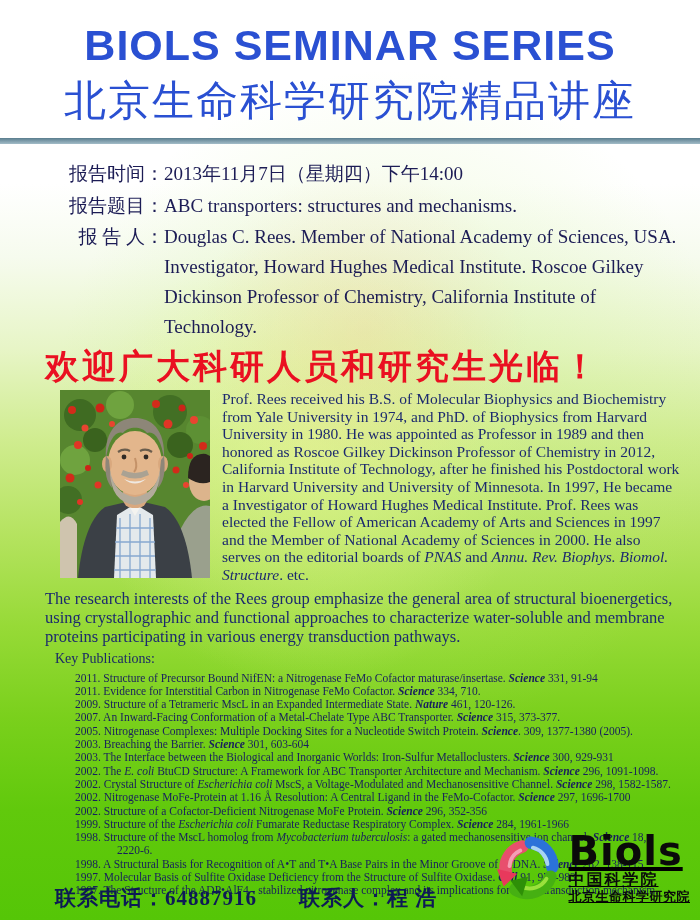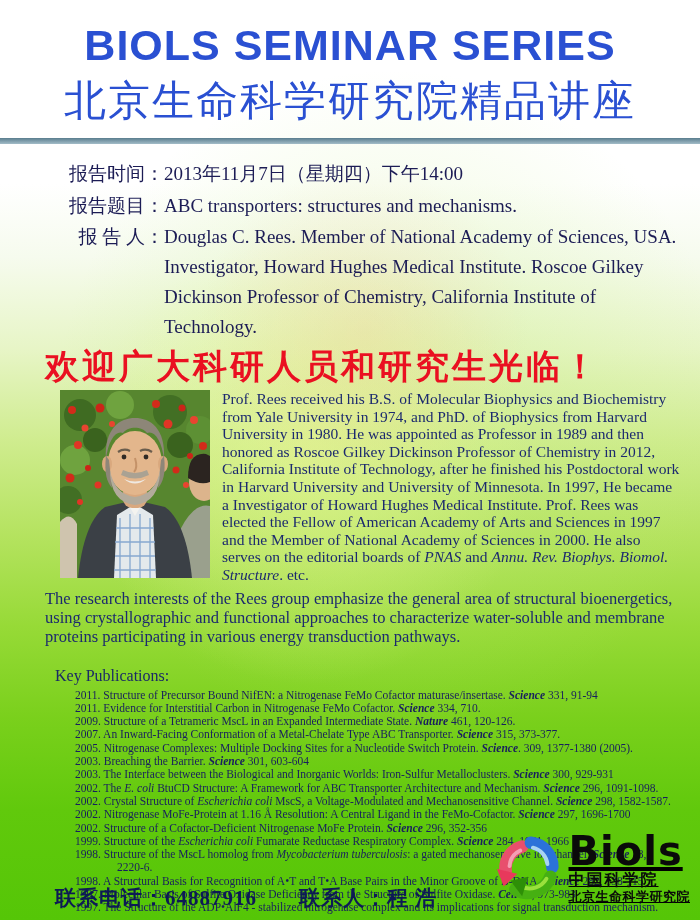--- a/index.html
+++ b/index.html
@@ -36,21 +36,21 @@
     margin:5px 0 0 45px;
     font-size:34px;line-height:39px;font-weight:bold;
     color:#ea1021;letter-spacing:3px;
     font-family:"DejaVu Serif","Liberation Serif",serif;
   }
   .bio-section{margin:4px 20px 0 60px;}
   .bio-section::after{content:"";display:block;clear:both;}
   .photo{float:left;width:150px;height:188px;margin-right:12px;display:block;}
   .bio-text{font-size:15.5px;line-height:17.6px;color:#1c2a6e;text-align:left;padding-left:32px;}
   .research{margin:5px 22px 0 45px;font-size:16.5px;line-height:19px;color:#1c2a6e;}
-  .pub-heading{margin:20px 0 0 55px;font-size:16px;line-height:20px;color:#1b2a66;}
+  .pub-heading{margin:3px 0 0 55px;font-size:14px;line-height:20px;color:#1b2a66;}
   .pub-list{margin:3px 0 0 75px;width:600px;font-size:11.5px;line-height:13.3px;color:#181f5e;}
   .pub-item{padding-left:42px;text-indent:-42px;}
   .seg-i{font-style:italic;}
   .seg-bi{font-style:italic;font-weight:bold;}
   .contact{
     position:absolute;left:55px;bottom:8px;
     font-size:21px;color:#0d1a55;font-weight:600;letter-spacing:1px;
   }
   .contact .gap{display:inline-block;width:42px;}
   .logo{

